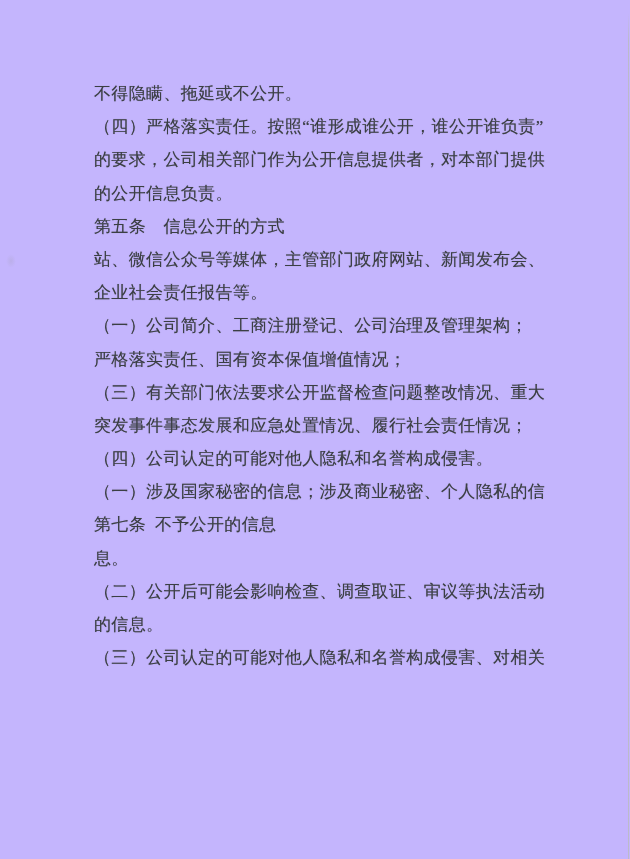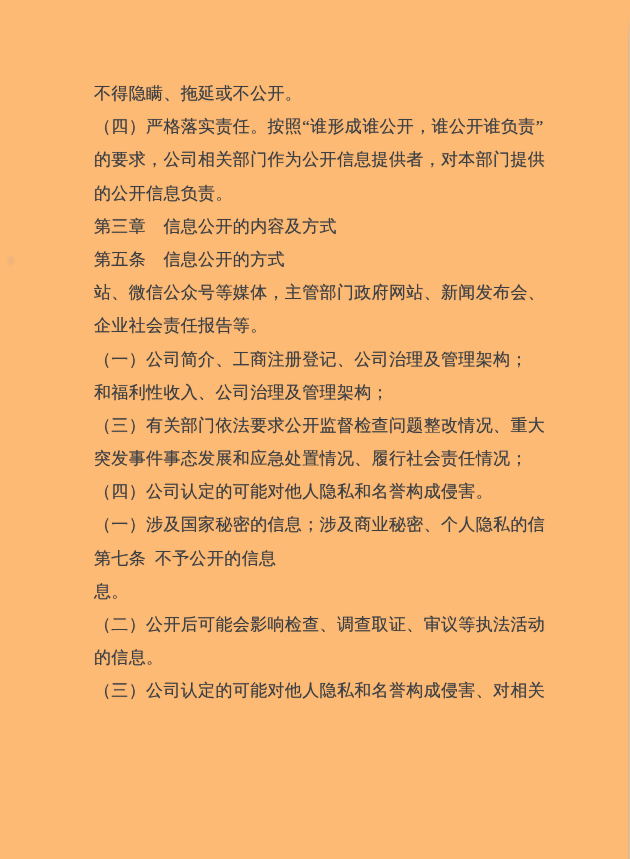--- a/index.html
+++ b/index.html
@@ -9,21 +9,21 @@
   body {
     width: 630px;
     height: 859px;
     background: #fefefe;
     overflow: hidden;
     position: relative;
   }
   .page {
     position: absolute;
     inset: 0;
-    background: #fdba74;
+    background: #c4b5fd;
   }
   .text-block {
     position: absolute;
     left: 94px;
     top: 77px;
     width: 466px;
   }
   .line {
     font-family: "Liberation Serif", "DejaVu Serif", serif;
     font-size: 17px;
@@ -64,26 +64,25 @@
 </head>
 <body>
 
 <div class="page">
 
   <div class="text-block">
     <div class="line">不得隐瞒、拖延或不公开。</div>
     <div class="line">（四）严格落实责任。按照“谁形成谁公开，谁公开谁负责”</div>
     <div class="line">的要求，公司相关部门作为公开信息提供者，对本部门提供</div>
     <div class="line">的公开信息负责。</div>
-    <div class="line">第三章　信息公开的内容及方式</div>
     <div class="line">第五条　信息公开的方式</div>
     <div class="line">站、微信公众号等媒体，主管部门政府网站、新闻发布会、</div>
     <div class="line">企业社会责任报告等。</div>
     <div class="line">（一）公司简介、工商注册登记、公司治理及管理架构；</div>
-    <div class="line">和福利性收入、公司治理及管理架构；</div>
+    <div class="line">严格落实责任、国有资本保值增值情况；</div>
     <div class="line">（三）有关部门依法要求公开监督检查问题整改情况、重大</div>
     <div class="line">突发事件事态发展和应急处置情况、履行社会责任情况；</div>
     <div class="line">（四）公司认定的可能对他人隐私和名誉构成侵害。</div>
     <div class="line">（一）涉及国家秘密的信息；涉及商业秘密、个人隐私的信</div>
     <div class="line">第七条 不予公开的信息</div>
     <div class="line">息。</div>
     <div class="line">（二）公开后可能会影响检查、调查取证、审议等执法活动</div>
     <div class="line">的信息。</div>
     <div class="line">（三）公司认定的可能对他人隐私和名誉构成侵害、对相关</div>
   </div>

